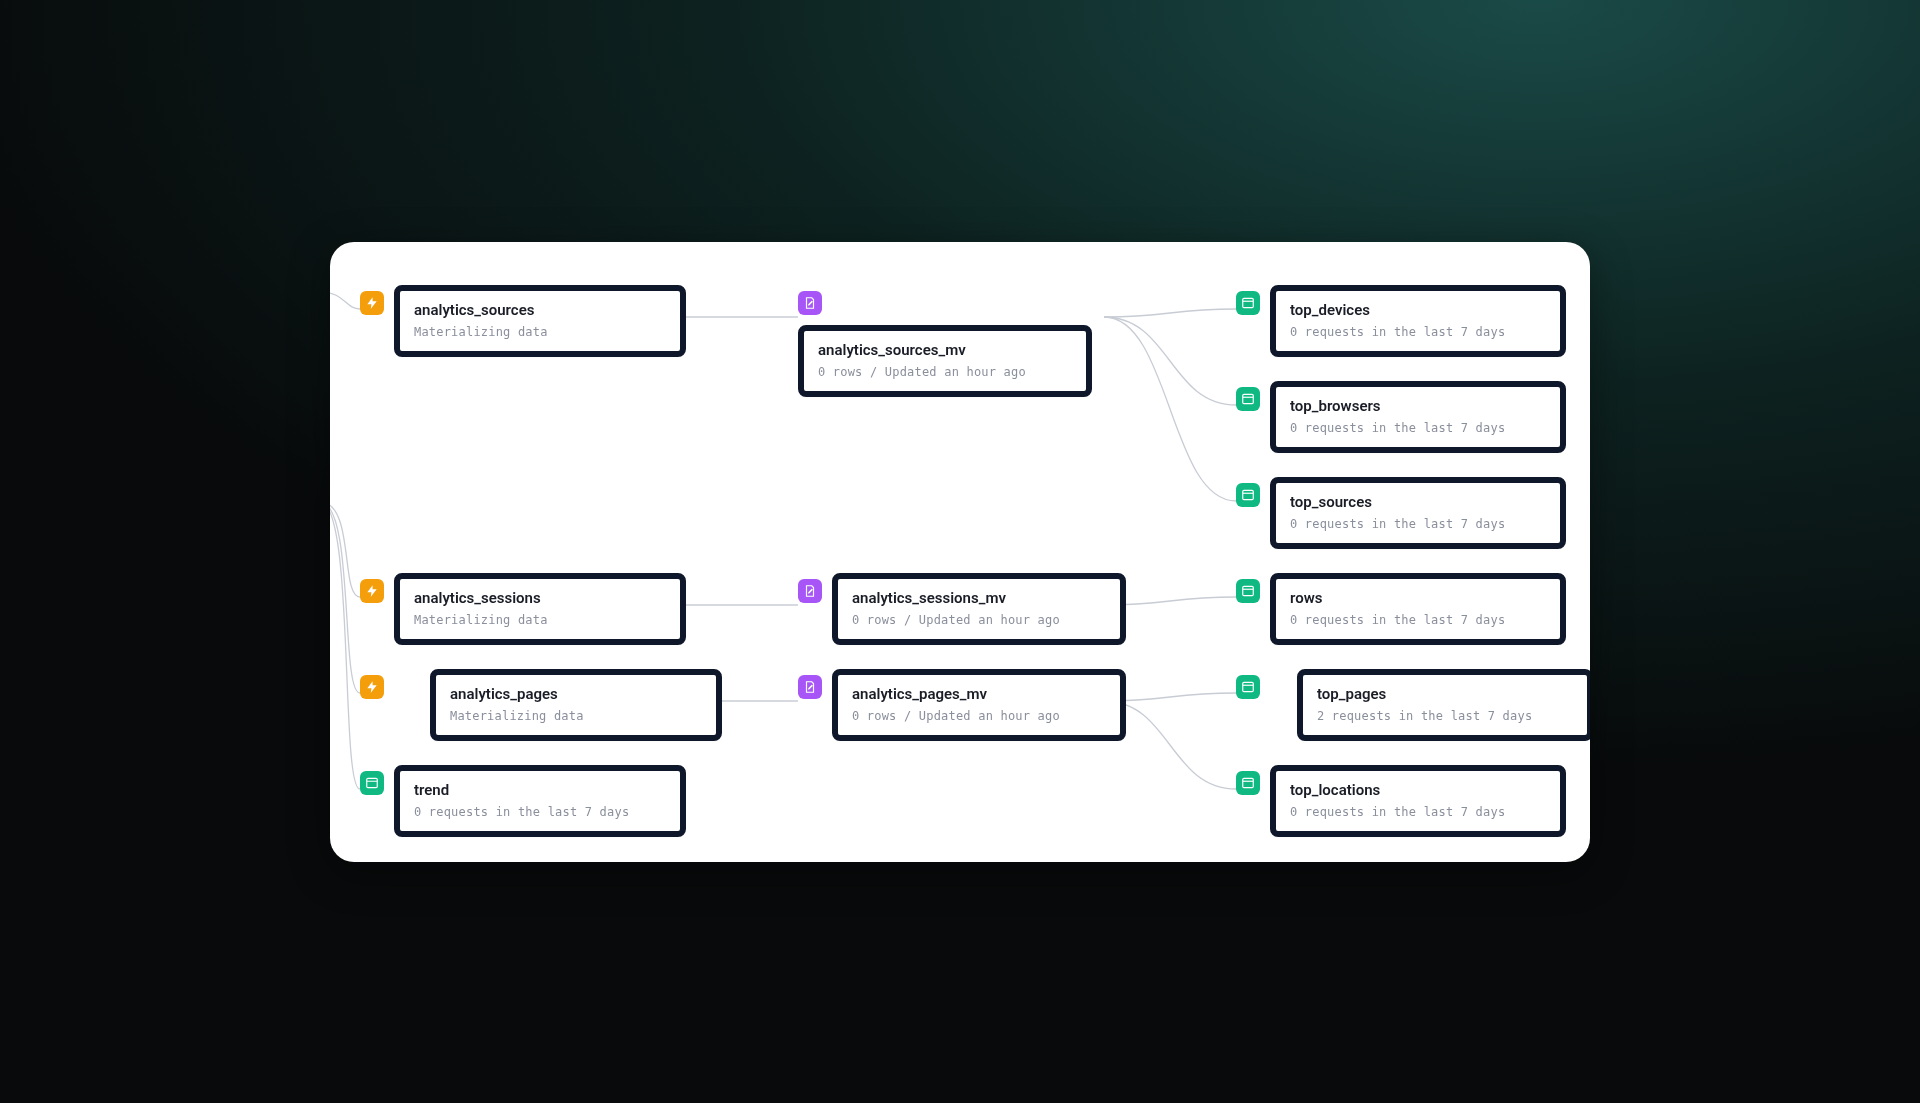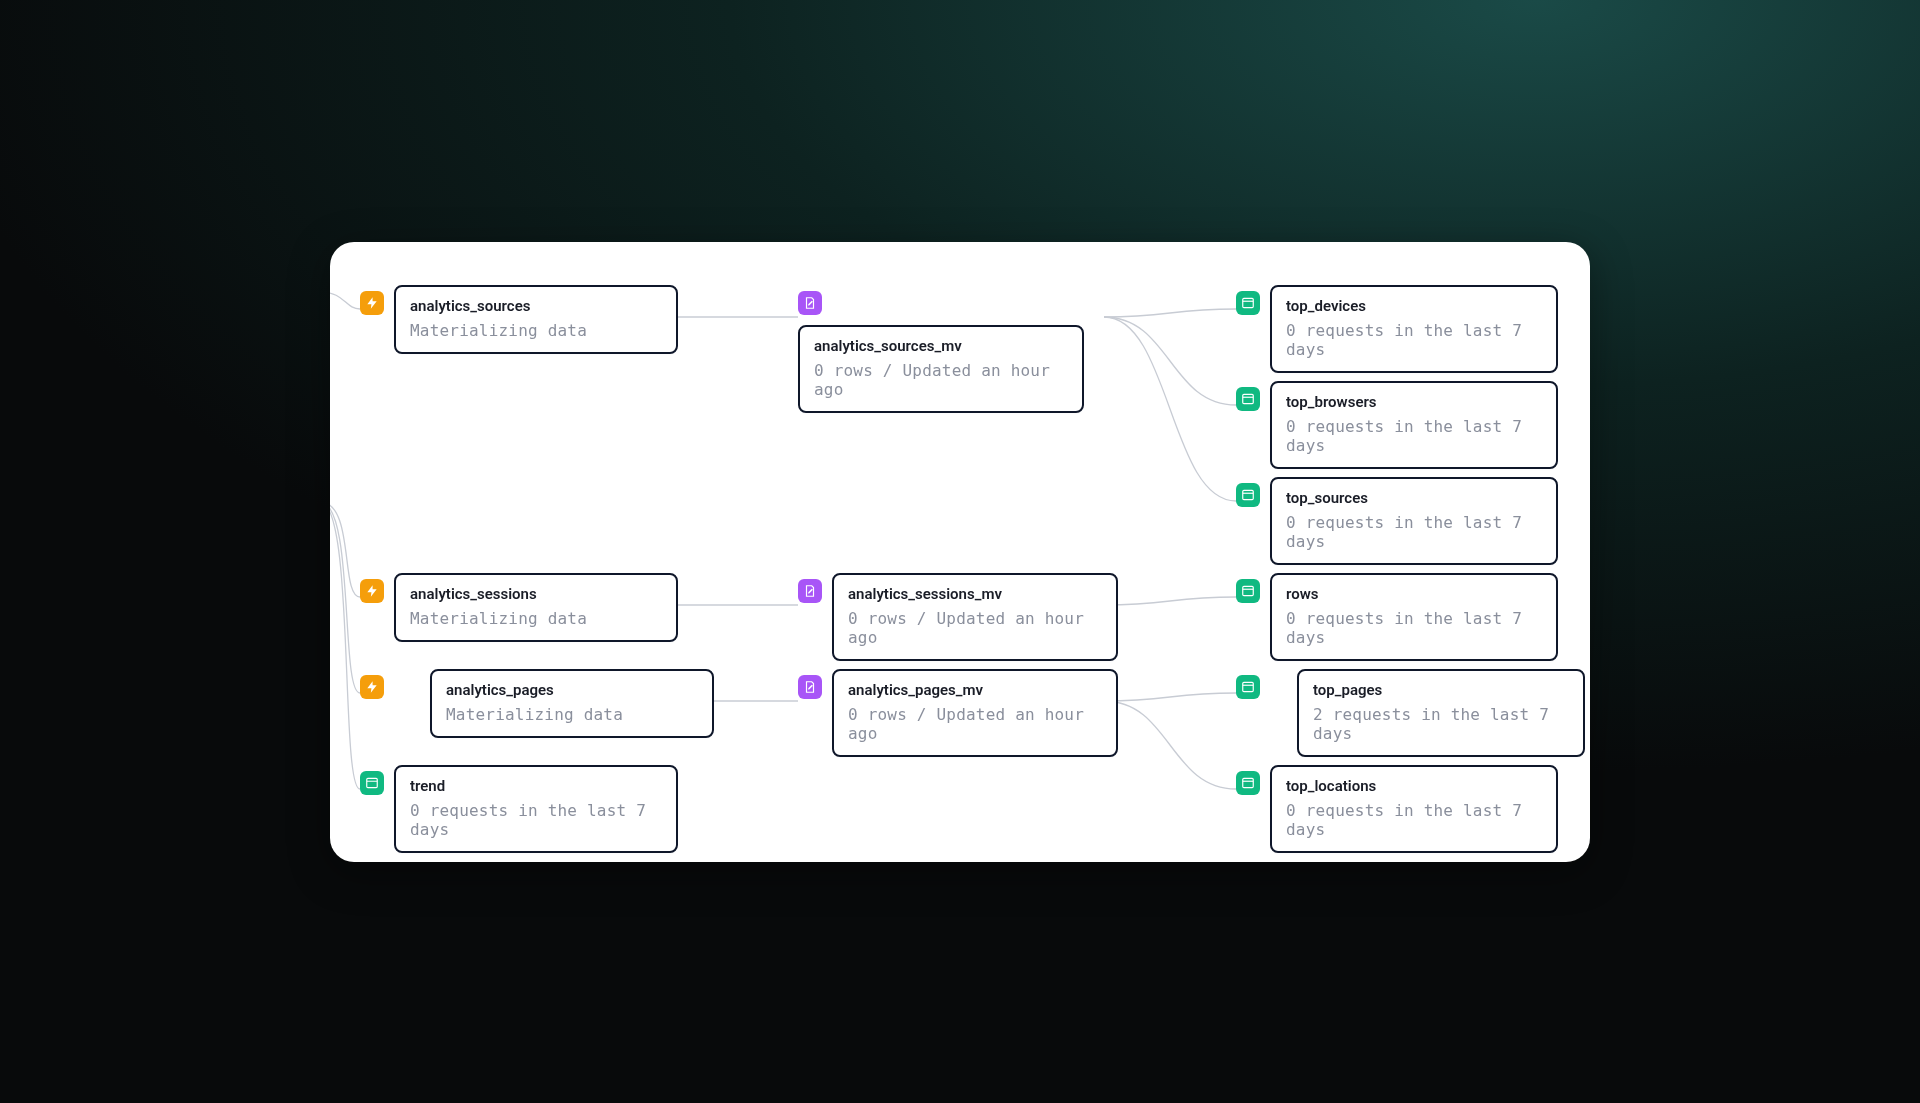--- a/index.html
+++ b/index.html
@@ -47,36 +47,36 @@
     display: flex;
     align-items: center;
     justify-content: center;
     margin-top: 6px;
   }
   .node .icon svg { width: 14px; height: 14px; }
   .node.orange .icon { background: #f59e0b; }
   .node.purple .icon { background: #a855f7; }
   .node.green  .icon { background: #10b981; }
   .node .card {
-    border: 2px solid #0f172a;
+    border: 6px solid #0f172a;
     border-radius: 8px;
     background: #fff;
     padding: 10px 14px 12px 14px;
     box-shadow: 0 1px 2px rgba(0,0,0,0.02);
   }
   .node .card .title {
     font-weight: 600;
     font-size: 15px;
     color: #1a1d27;
     line-height: 1.2;
     margin-bottom: 6px;
   }
   .node .card .sub {
     font-family: ui-monospace, "SF Mono", Menlo, Consolas, monospace;
-    font-size: 16px;
+    font-size: 12px;
     color: #8a8f9c;
     letter-spacing: 0.2px;
   }
   .w-a { width: 252px; }
   .w-b { width: 254px; }
   .w-c { width: 256px; }
 </style>
 </head>
 <body>
 

